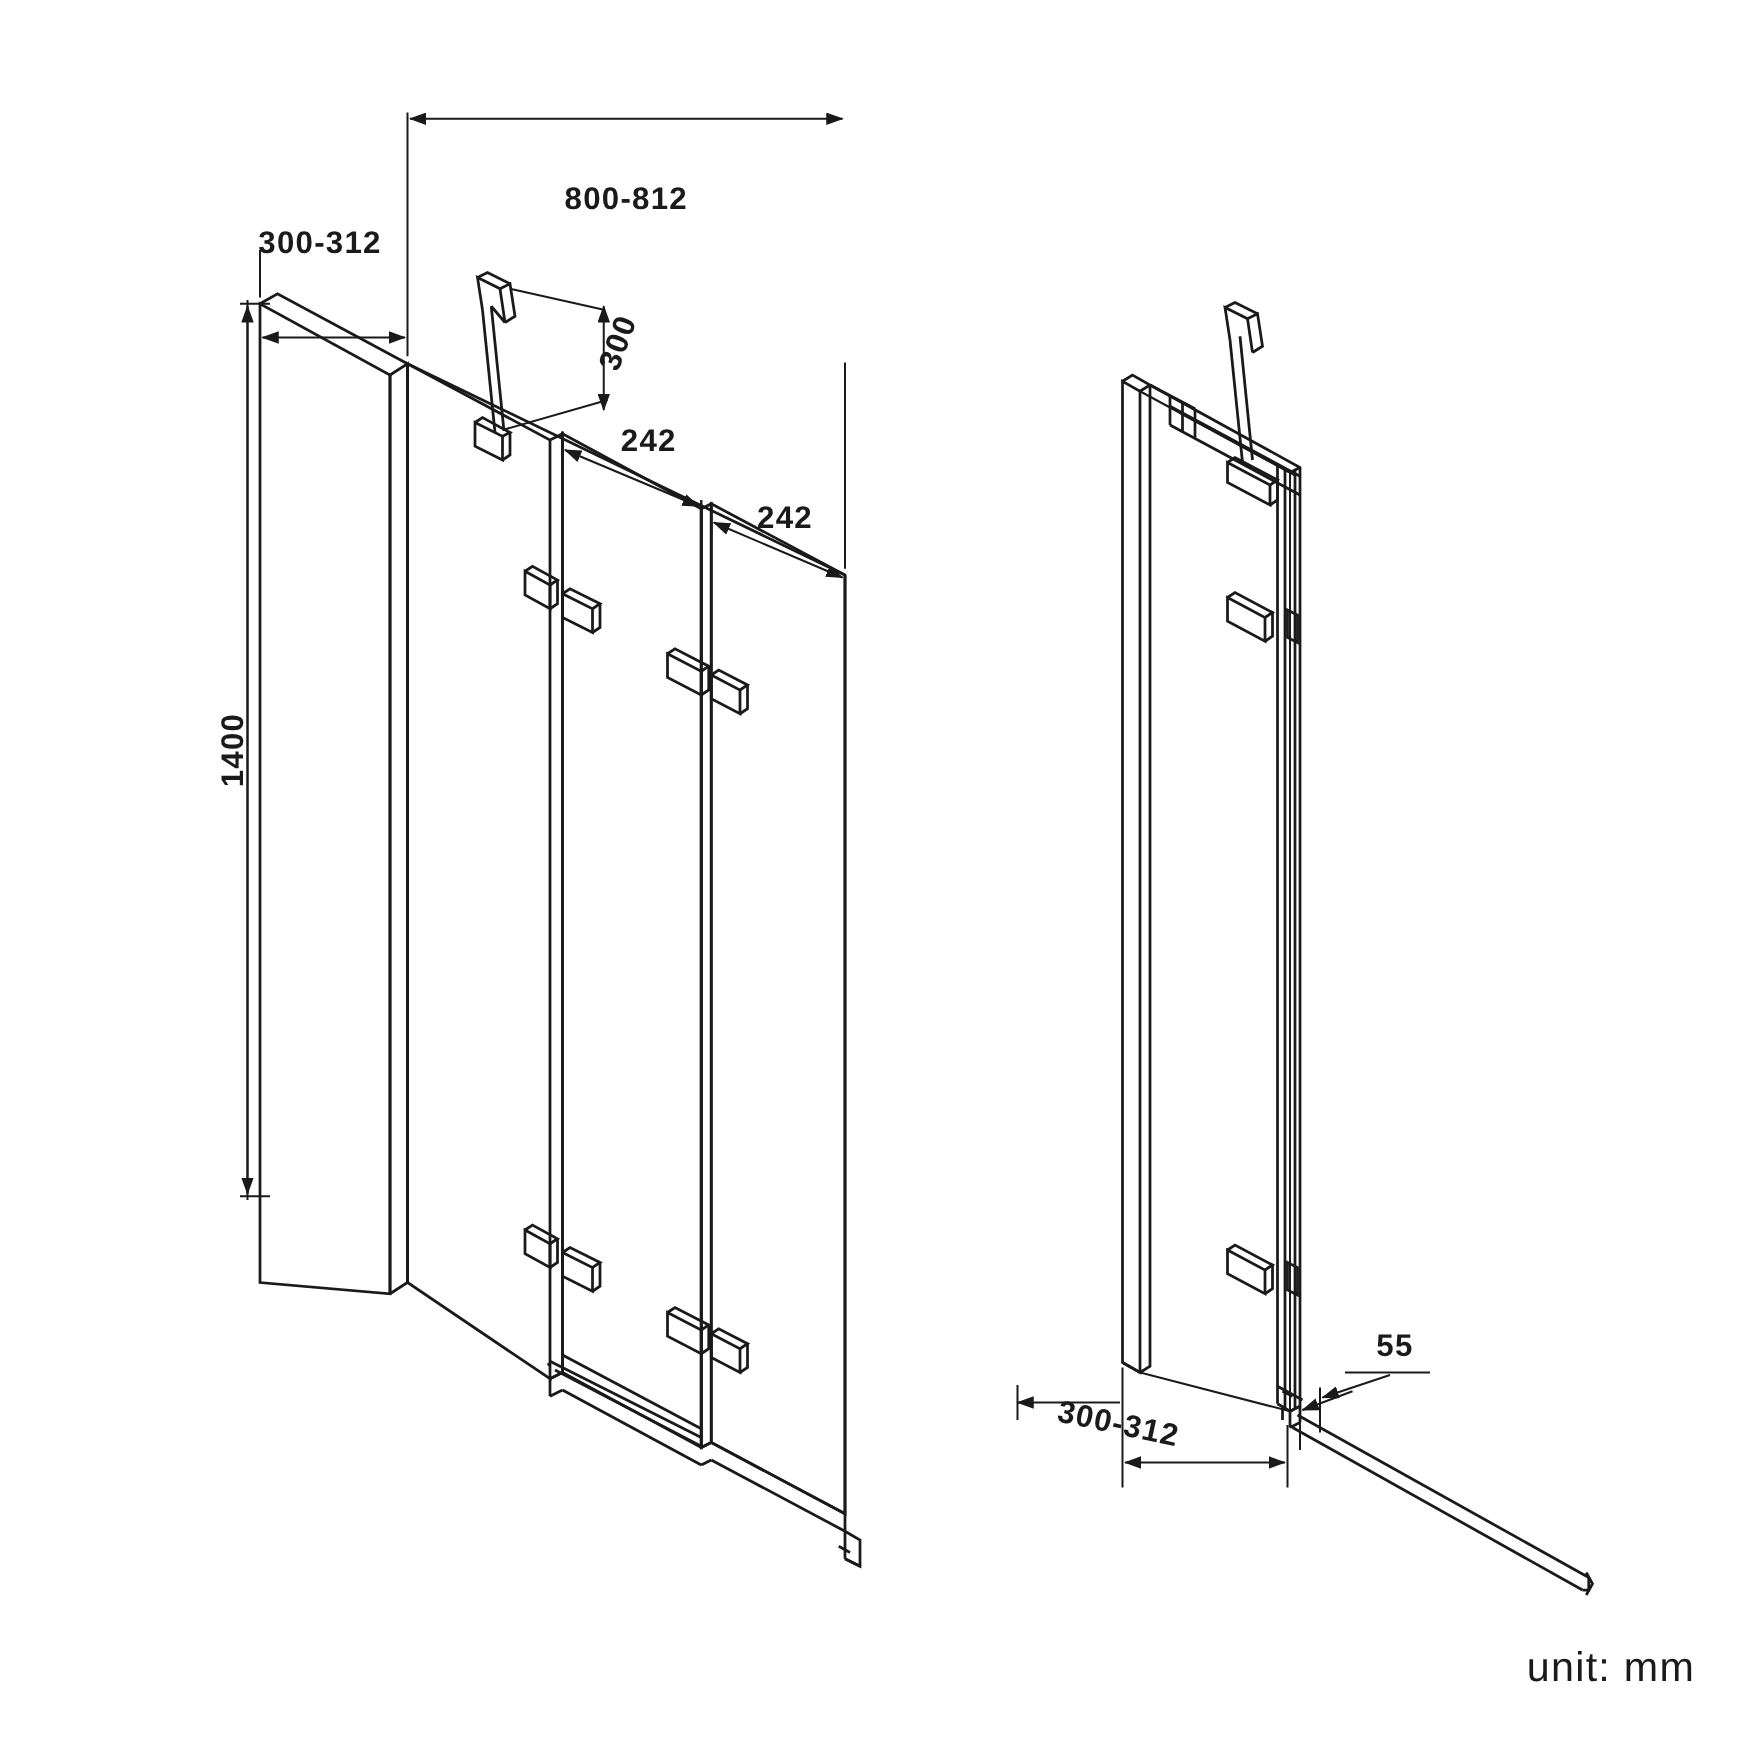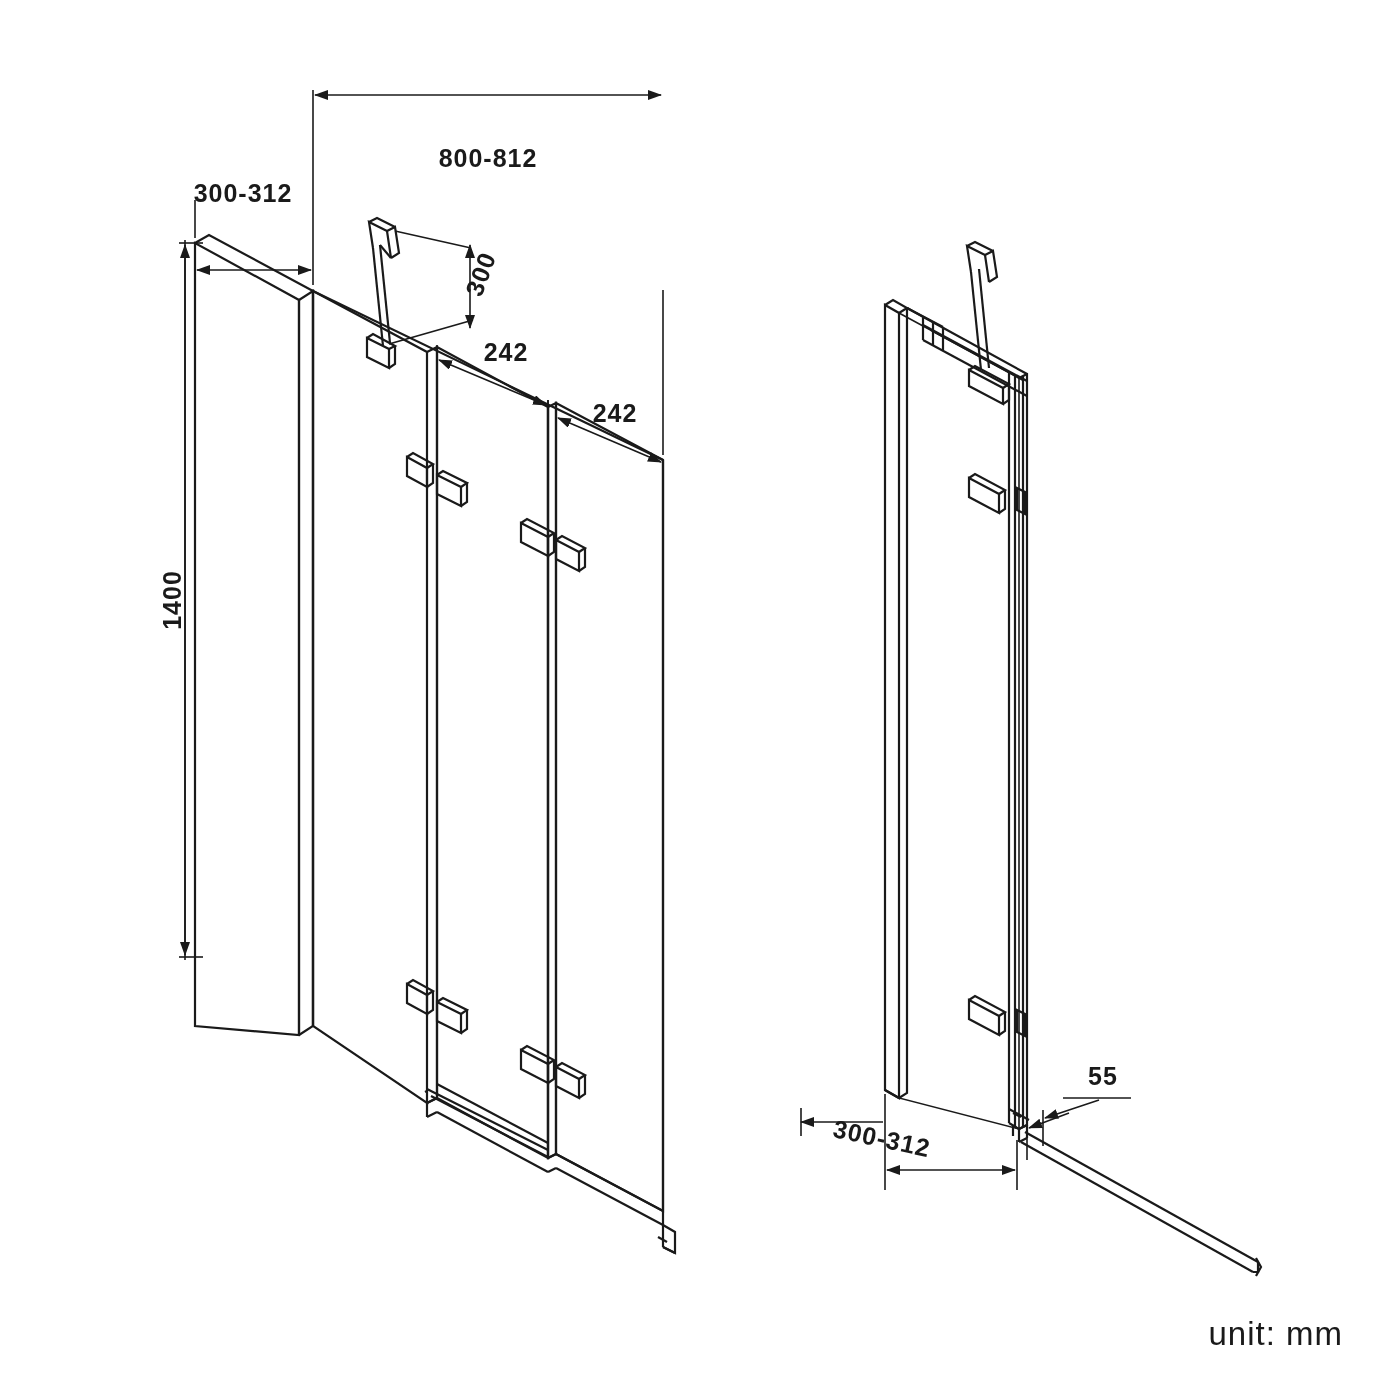--- a/index.html
+++ b/index.html
@@ -9,21 +9,21 @@
   }
   body {
     width: 1400px;
     height: 1400px;
     font-family: "Liberation Sans", sans-serif;
     position: relative;
     overflow: hidden;
   }
   #sheet {
     position: absolute;
-    left: 3px;
+    left: 16px;
     top: 0;
     width: 1257px;
     height: 1400px;
   }
   svg {
     display: block;
   }
   .dim-text {
     font-family: "Liberation Sans", sans-serif;
     font-size: 25px;

